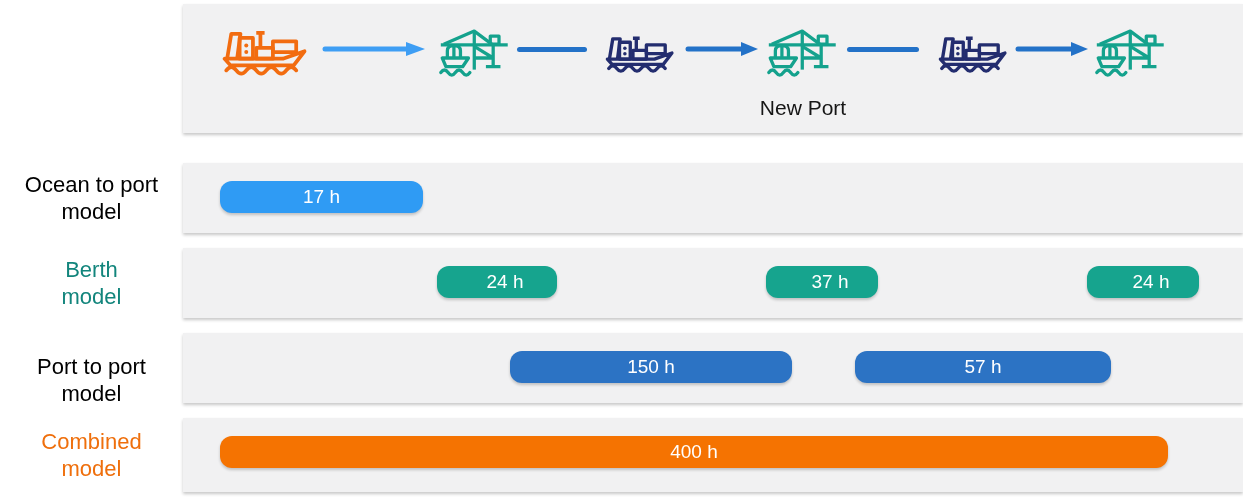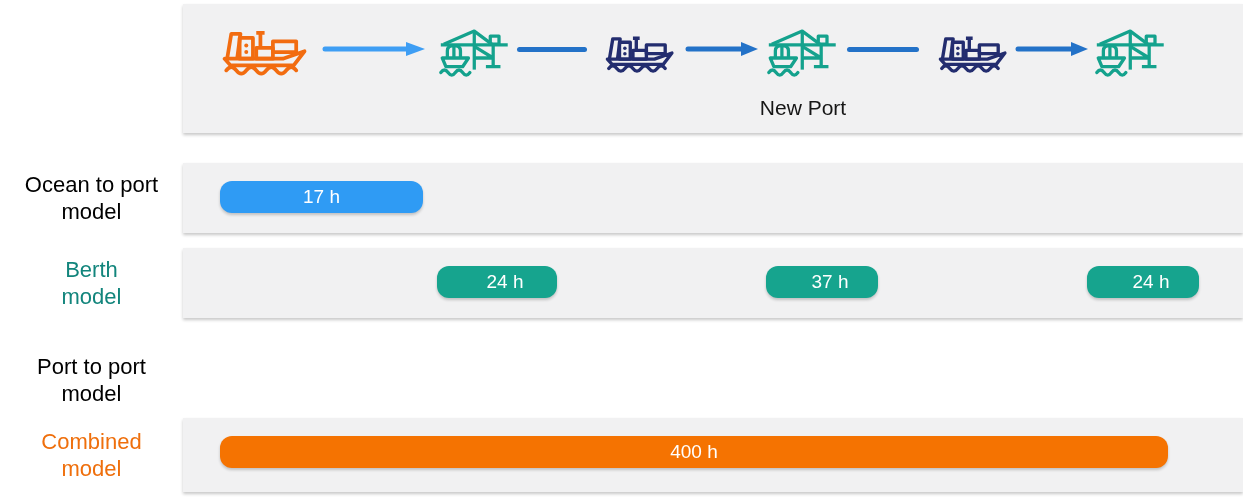--- a/index.html
+++ b/index.html
@@ -180,18 +180,22 @@
   <div class="panel row-1">
     <div class="bar bar-lightblue bar-r1b1">17 h</div>
   </div>
 
   <div class="panel row-2">
     <div class="bar bar-teal bar-r2b1">24 h</div>
     <div class="bar bar-teal bar-r2b2">37 h</div>
     <div class="bar bar-teal bar-r2b3">24 h</div>
   </div>
 
+  <div class="panel row-3">
+    <div class="bar bar-blue bar-r3b1">150 h</div>
+    <div class="bar bar-blue bar-r3b2">57 h</div>
+  </div>
 
   <div class="panel row-4">
     <div class="bar bar-orange bar-r4b1">400 h</div>
   </div>
 
 </div>
 
 </body></html>

